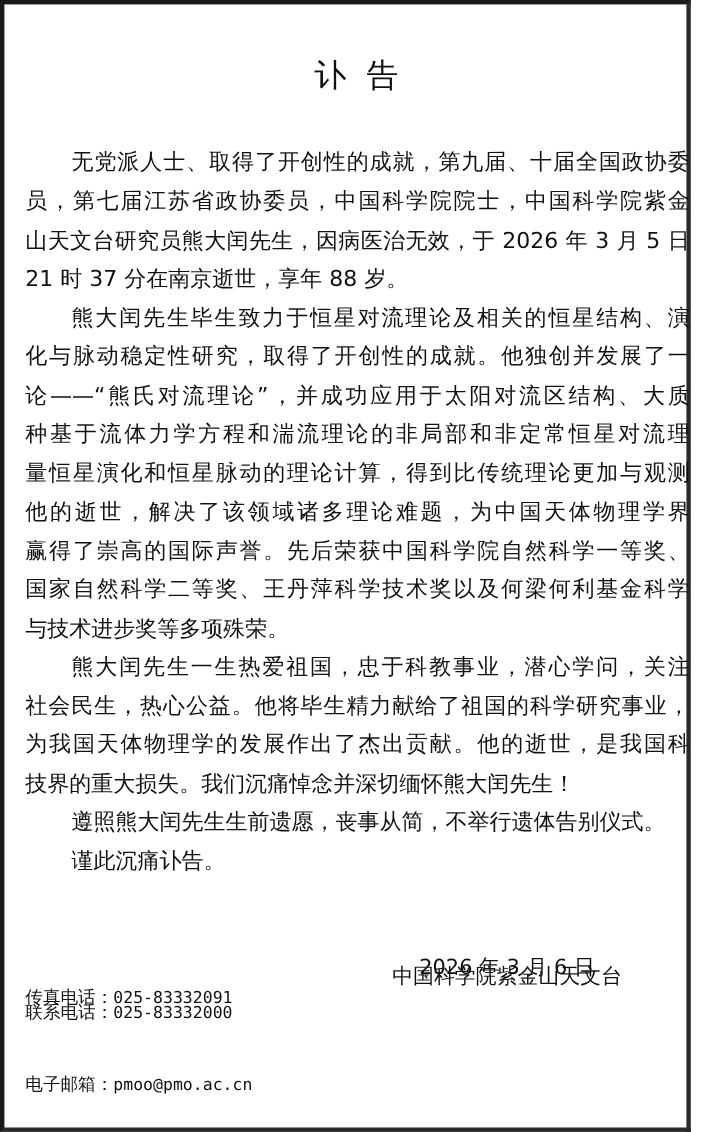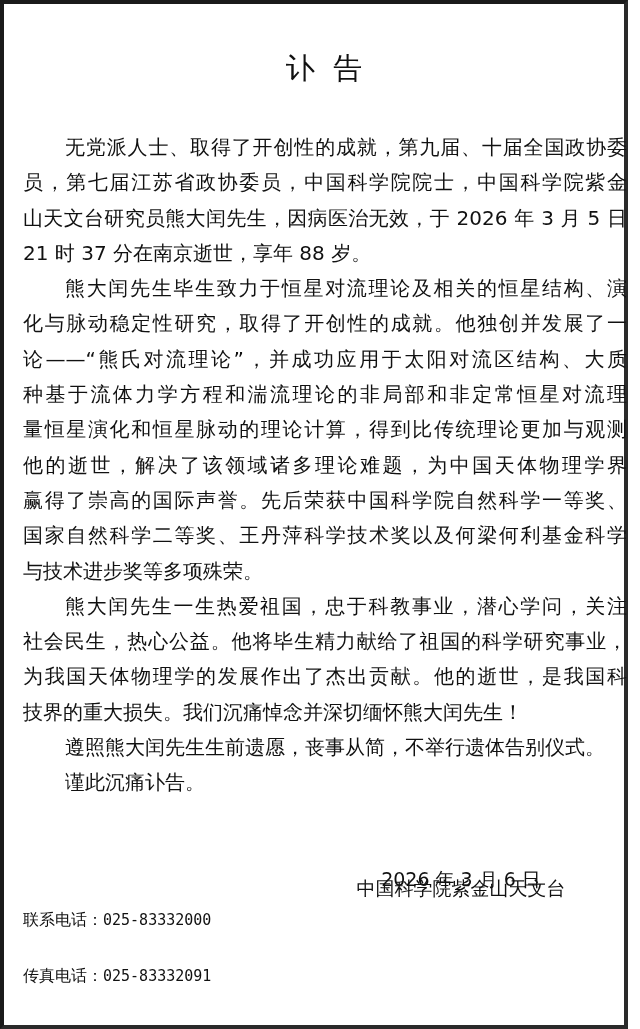--- a/index.html
+++ b/index.html
@@ -73,17 +73,20 @@
 
     <div class="line indent last">谨此沉痛讣告。</div>
   </div>
 
   <div class="sign" style="top: 867px;">中国科学院紫金山天文台</div>
   <div class="sign" style="top: 858px;">2026 年 3 月 6 日</div>
 
   <div class="contact" style="top: 901px;">
     <span>联系电话：</span><span class="val">025-83332000</span>
   </div>
-  <div class="contact" style="top: 957px; text-align: right;">
+  <div class="contact" style="top: 888px; text-align: right;">
     <span>传真电话：</span><span class="val">025-83332091</span>
+  </div>
+  <div class="contact" style="top: 967px;">
+    <span>电子邮箱：</span><span class="val">pmoo@pmo.ac.cn</span>
   </div>
 
 </div>
 
 </body></html>

